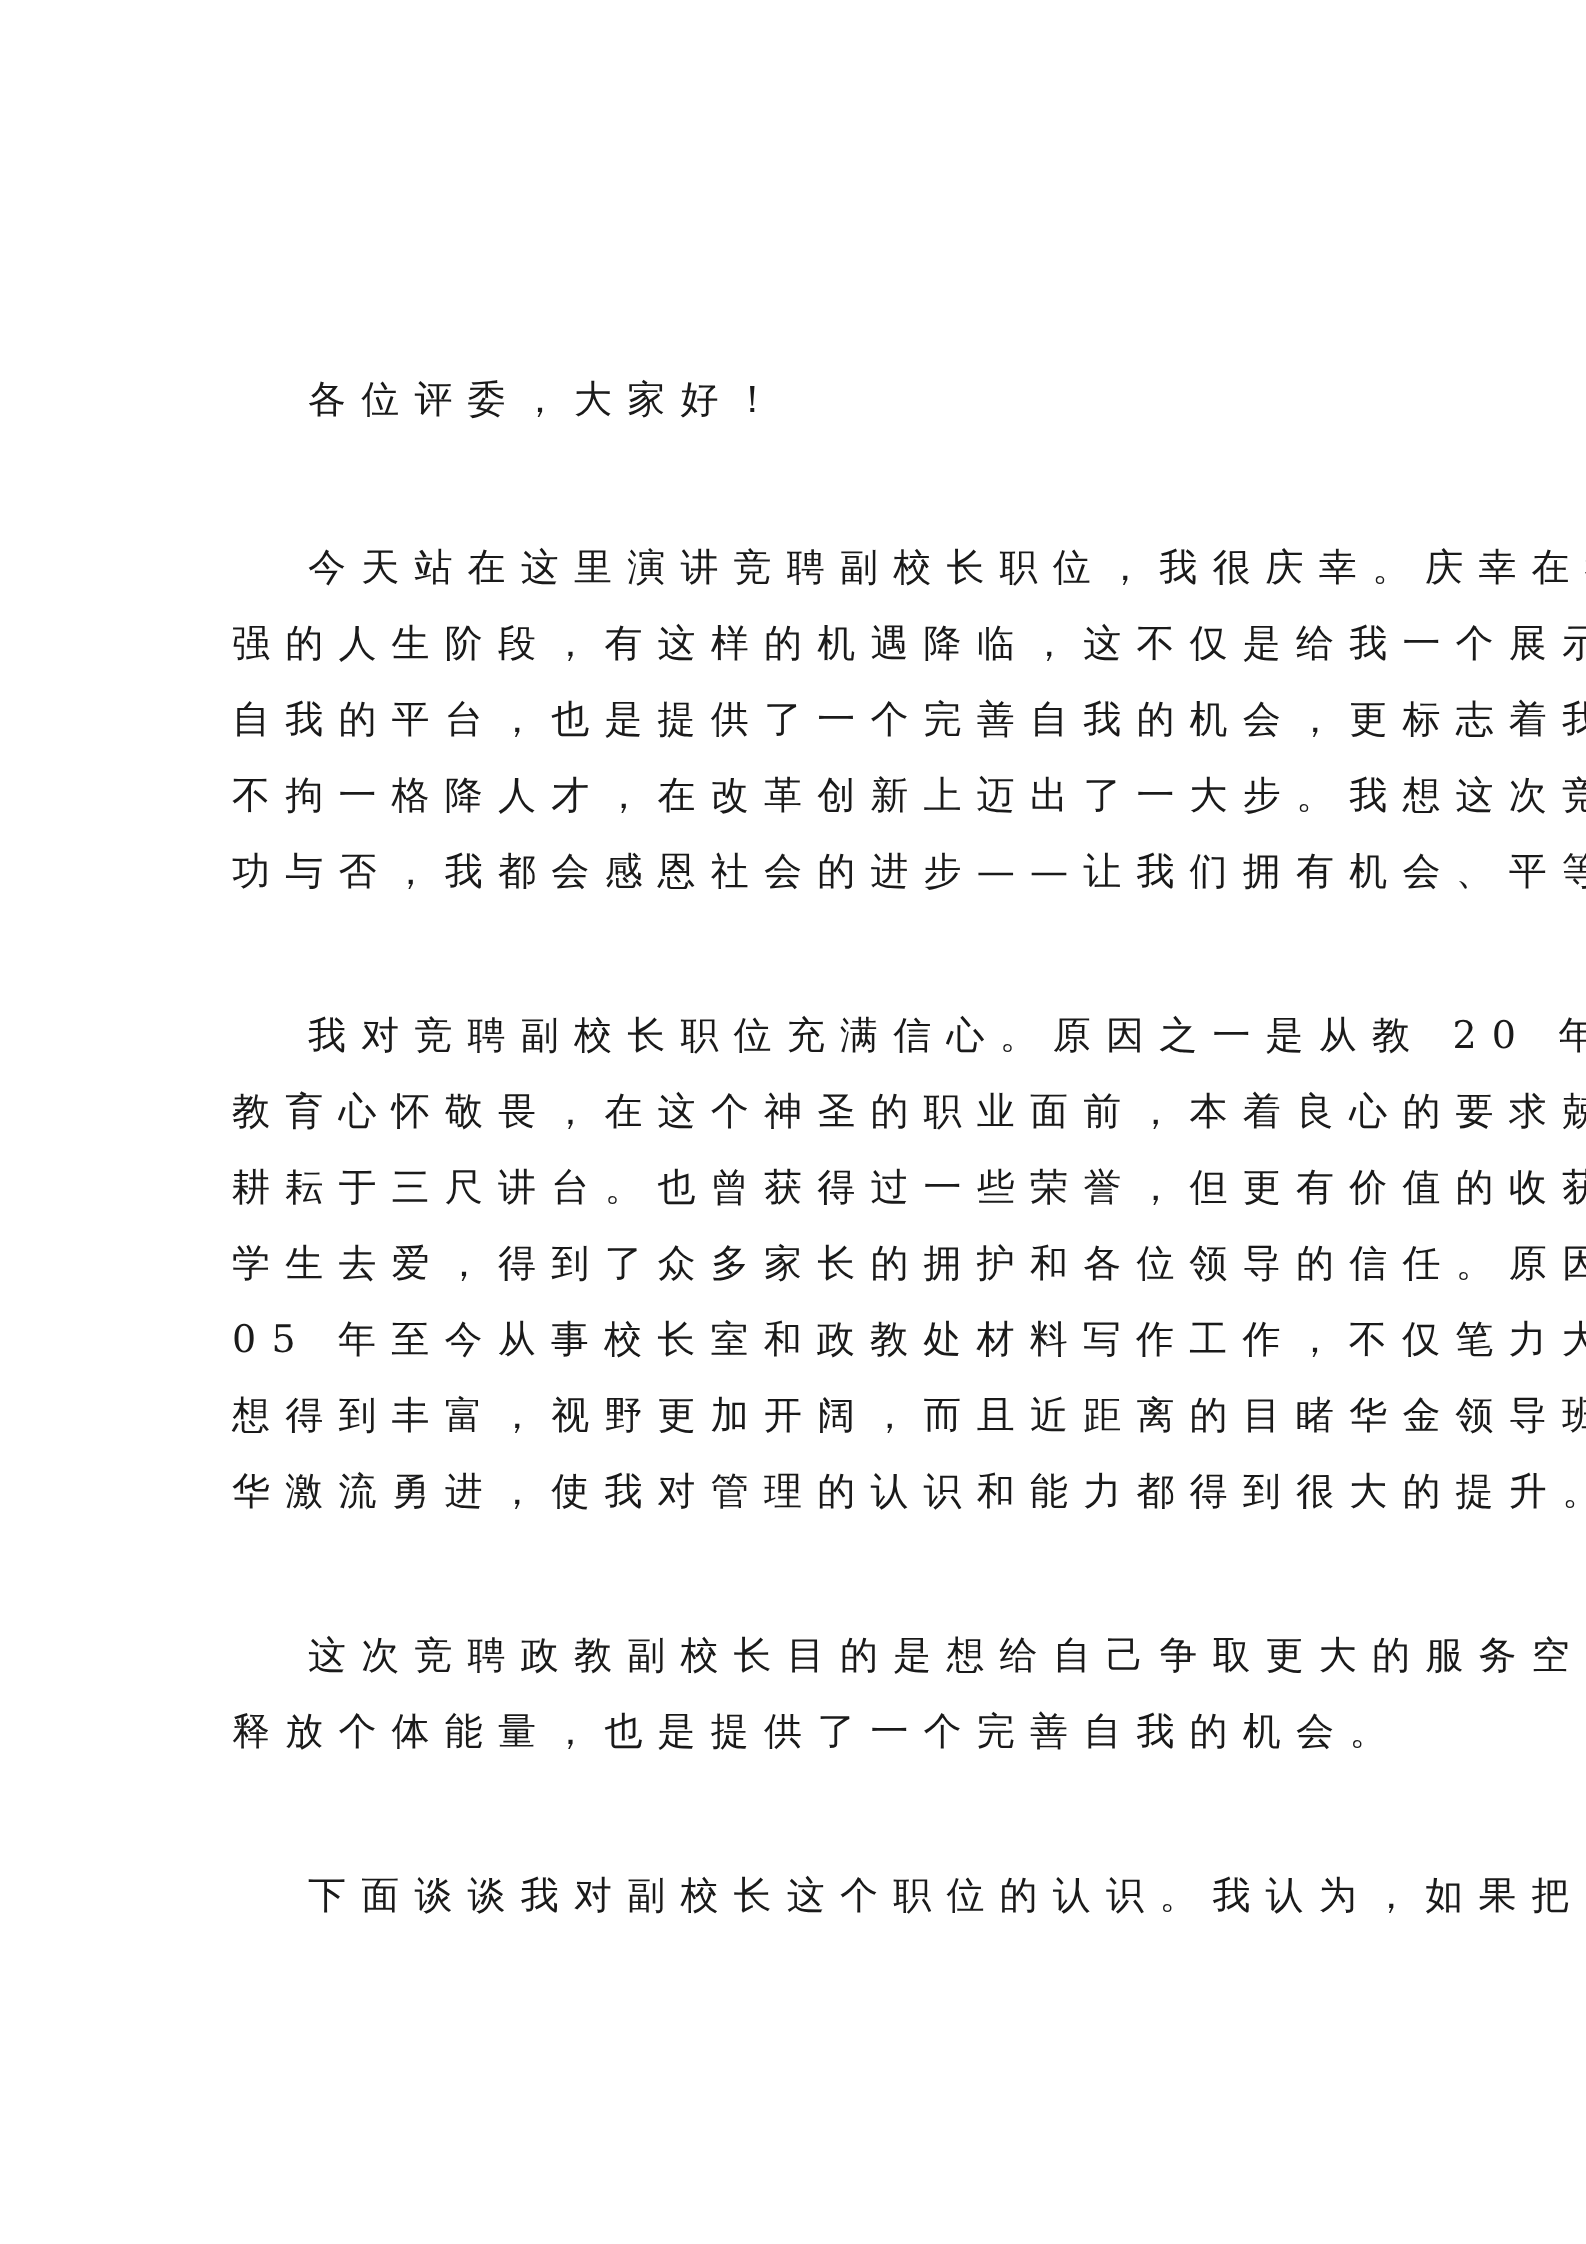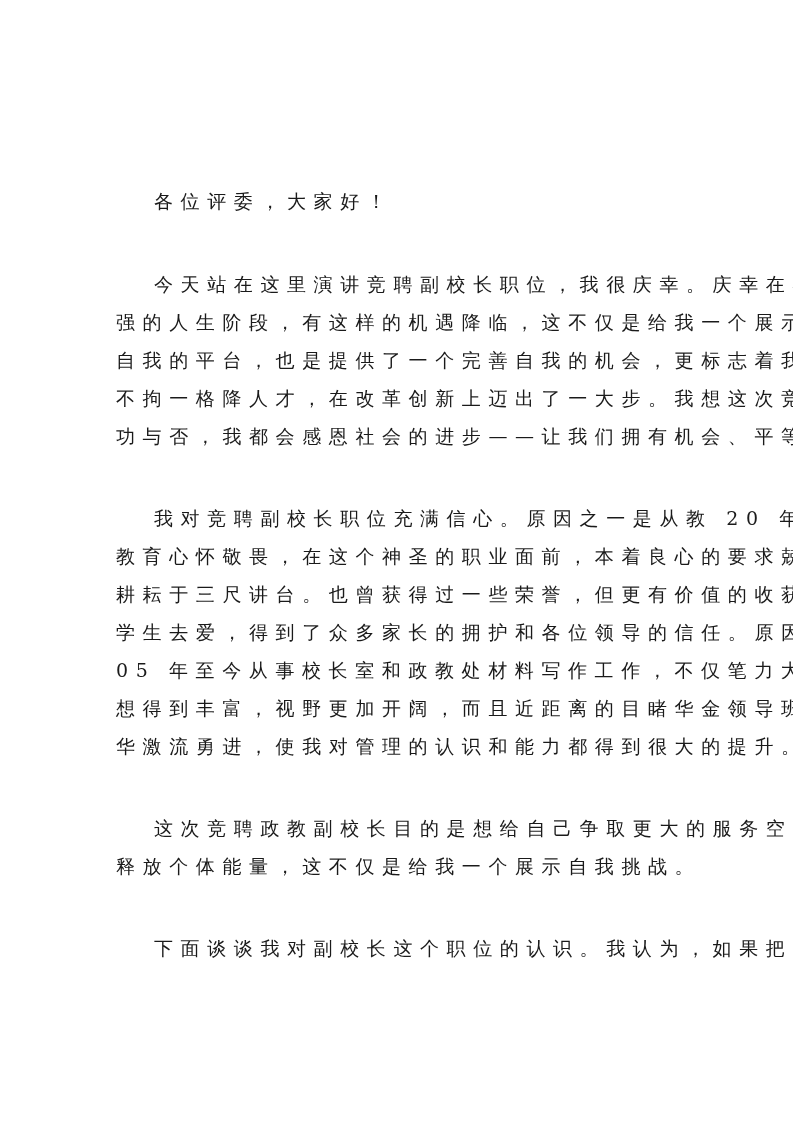--- a/index.html
+++ b/index.html
@@ -55,21 +55,21 @@
     .line.first {
       padding-left: 38px;
     }
   </style>
 </head>
 <body>
 
 <div class="page">
   <div class="content">
 
-    <div class="para greeting" style="text-indent:0;">
+    <div class="para greeting" style="text-indent:0;font-family:Liberation Serif, serif;">
       <span class="line first last">各位评委，大家好！</span>
     </div>
 
     <div class="para p1" style="text-indent:0;">
       <span class="line first">今天站在这里演讲竞聘副校长职位，我很庆幸。庆幸在我年富力</span>
       <span class="line">强的人生阶段，有这样的机遇降临，这不仅是给我一个展示自我挑战</span>
       <span class="line">自我的平台，也是提供了一个完善自我的机会，更标志着我们 xx 教育</span>
       <span class="line">不拘一格降人才，在改革创新上迈出了一大步。我想这次竞聘无论成</span>
       <span class="line">功与否，我都会感恩社会的进步——让我们拥有机会、平等和尊重。</span>
     </div>
@@ -79,21 +79,21 @@
       <span class="line">教育心怀敬畏，在这个神圣的职业面前，本着良心的要求兢兢业业的</span>
       <span class="line">耕耘于三尺讲台。也曾获得过一些荣誉，但更有价值的收获是教会了</span>
       <span class="line">学生去爱，得到了众多家长的拥护和各位领导的信任。原因之二是，</span>
       <span class="line">05 年至今从事校长室和政教处材料写作工作，不仅笔力大有提高，思</span>
       <span class="line">想得到丰富，视野更加开阔，而且近距离的目睹华金领导班子掌舵金</span>
       <span class="line last">华激流勇进，使我对管理的认识和能力都得到很大的提升。</span>
     </div>
 
     <div class="para p3" style="text-indent:0;">
       <span class="line first">这次竞聘政教副校长目的是想给自己争取更大的服务空间能充分</span>
-      <span class="line last">释放个体能量，这不仅是给我一个展示自我挑战。</span>
+      <span class="line last">释放个体能量，也是提供了一个完善自我的机会。</span>
     </div>
 
     <div class="para p4" style="text-indent:0;">
       <span class="line first">下面谈谈我对副校长这个职位的认识。我认为，如果把中国比作</span>
     </div>
 
   </div>
 </div>
 
 </body></html>

